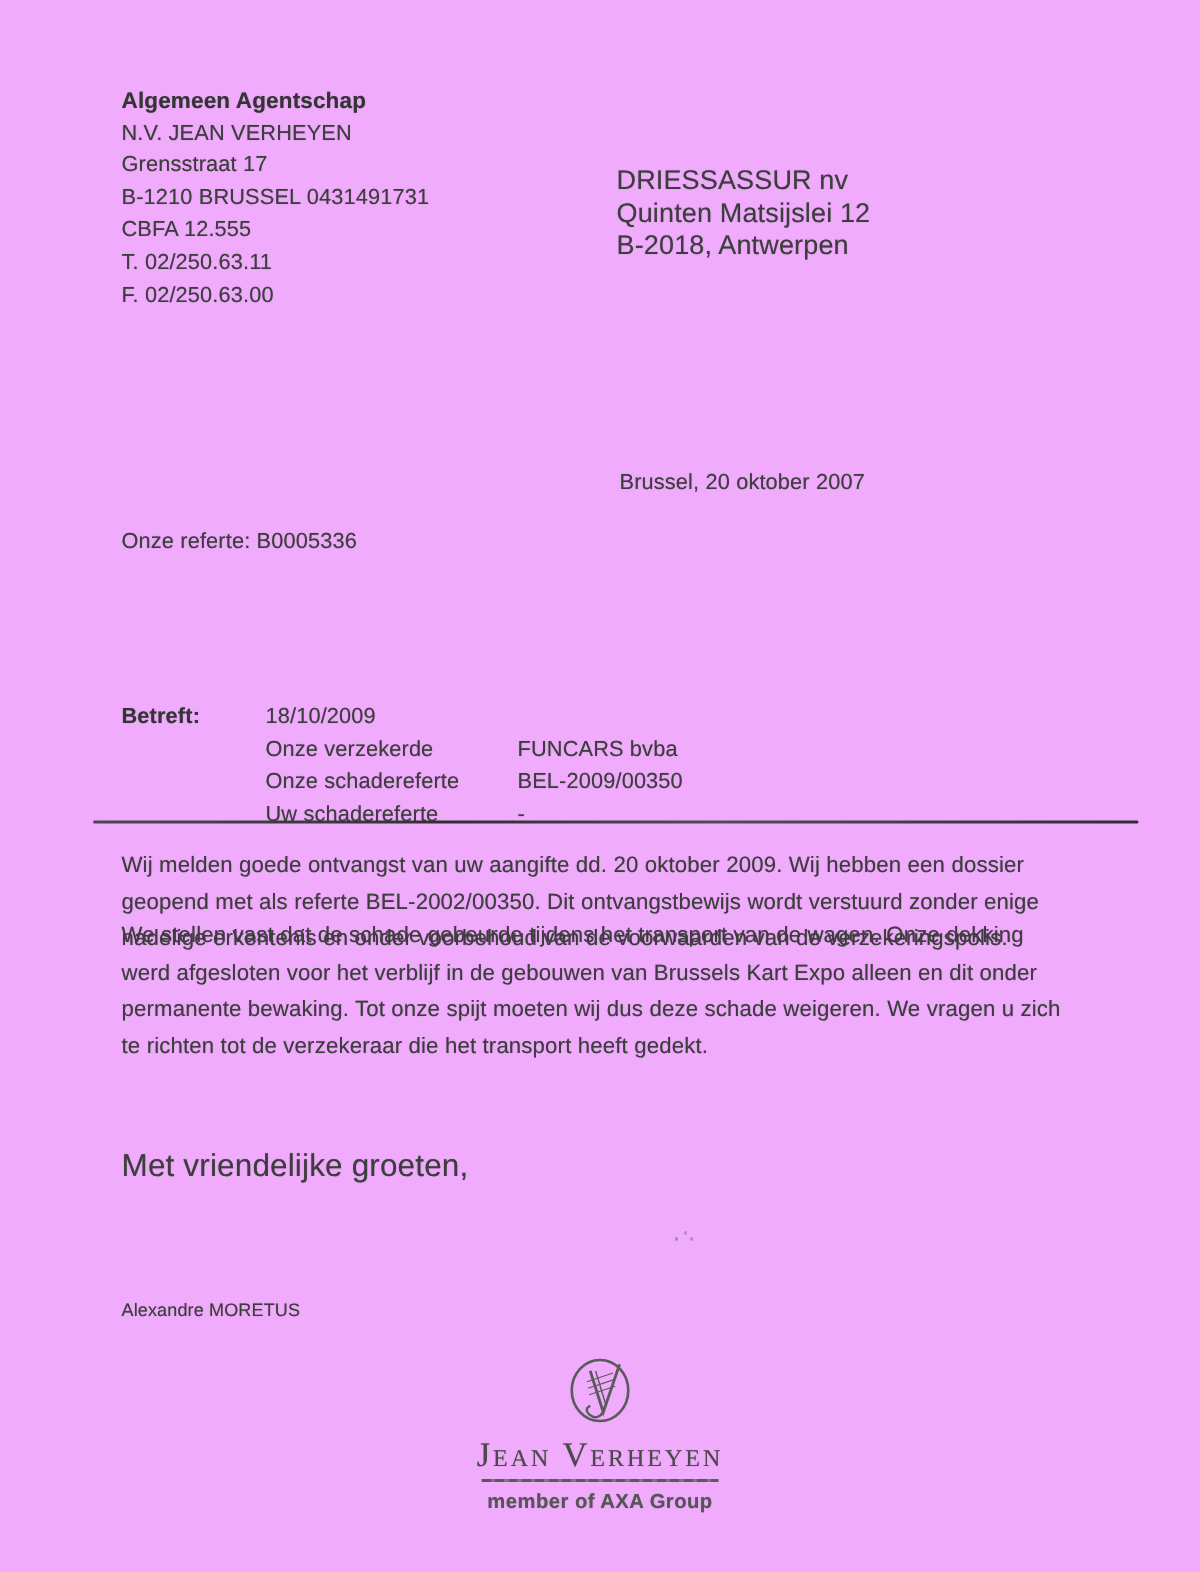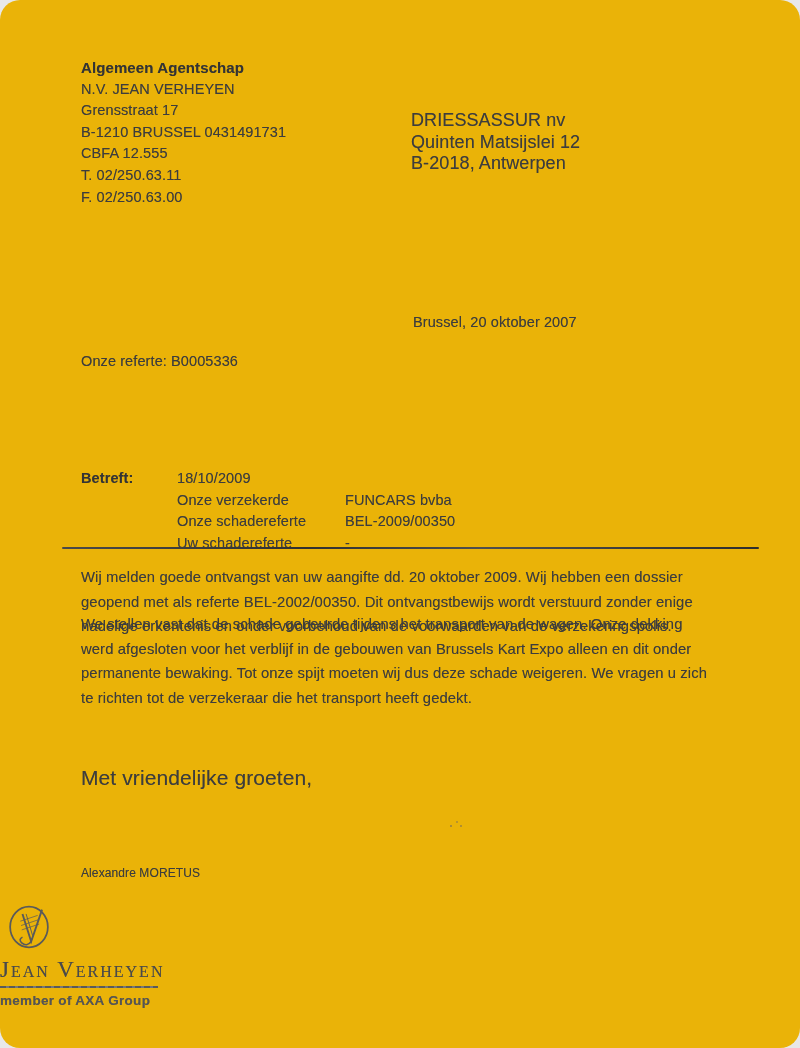--- a/index.html
+++ b/index.html
@@ -1,26 +1,25 @@
 <!DOCTYPE html>
 <html><head>
 <meta charset="utf-8">
 <style>
   * { margin: 0; padding: 0; box-sizing: border-box; }
   html, body { background: #e8e8e8; }
   .page {
     position: relative;
     width: 800px;
     height: 1048px;
-    background: #eab308;
+    background: #f0abfc;
     margin: 0 auto;
     overflow: hidden;
     font-family: "Liberation Sans", "DejaVu Sans", sans-serif;
     color: #3d3d3d;
-    border-radius: 20px;
   }
   .txt { text-shadow: 0 0 0.6px rgba(70,70,70,0.55); letter-spacing: 0.1px; }
 
   
   .sender { position: absolute; left: 81px; top: 57px; font-size: 14.5px; line-height: 21.6px; }
   .sender .title { font-weight: bold; font-size: 15px; color: #343434; }
 
   
   .recipient { position: absolute; left: 411px; top: 110px; font-size: 18px; line-height: 21.5px; }
 
@@ -51,21 +50,21 @@
 
   .scan-artifact {
     position: absolute; left: 449px; top: 820px; width: 14px; height: 8px;
     background:
       radial-gradient(circle at 2px 6px, rgba(90,90,110,0.45) 1px, transparent 1.4px),
       radial-gradient(circle at 8px 2px, rgba(90,90,110,0.35) 1px, transparent 1.4px),
       radial-gradient(circle at 12px 6px, rgba(90,90,110,0.4) 1px, transparent 1.4px);
   }
 
   
-  .logo { position: absolute; left: 0; top: 898px; width: 800px; display: flex; flex-direction: column; }
+  .logo { position: absolute; left: 0; top: 898px; width: 800px; display: flex; flex-direction: column; align-items: center; }
   .logo-mark { width: 58px; height: 58px; }
   .logo-name {
     margin-top: 1px;
     font-family: "Liberation Serif", "DejaVu Serif", serif;
     font-variant: small-caps;
     font-size: 23px;
     letter-spacing: 2px;
     color: #4a4a4a;
     text-shadow: 0 0 0.5px rgba(80,80,80,0.6);
   }

